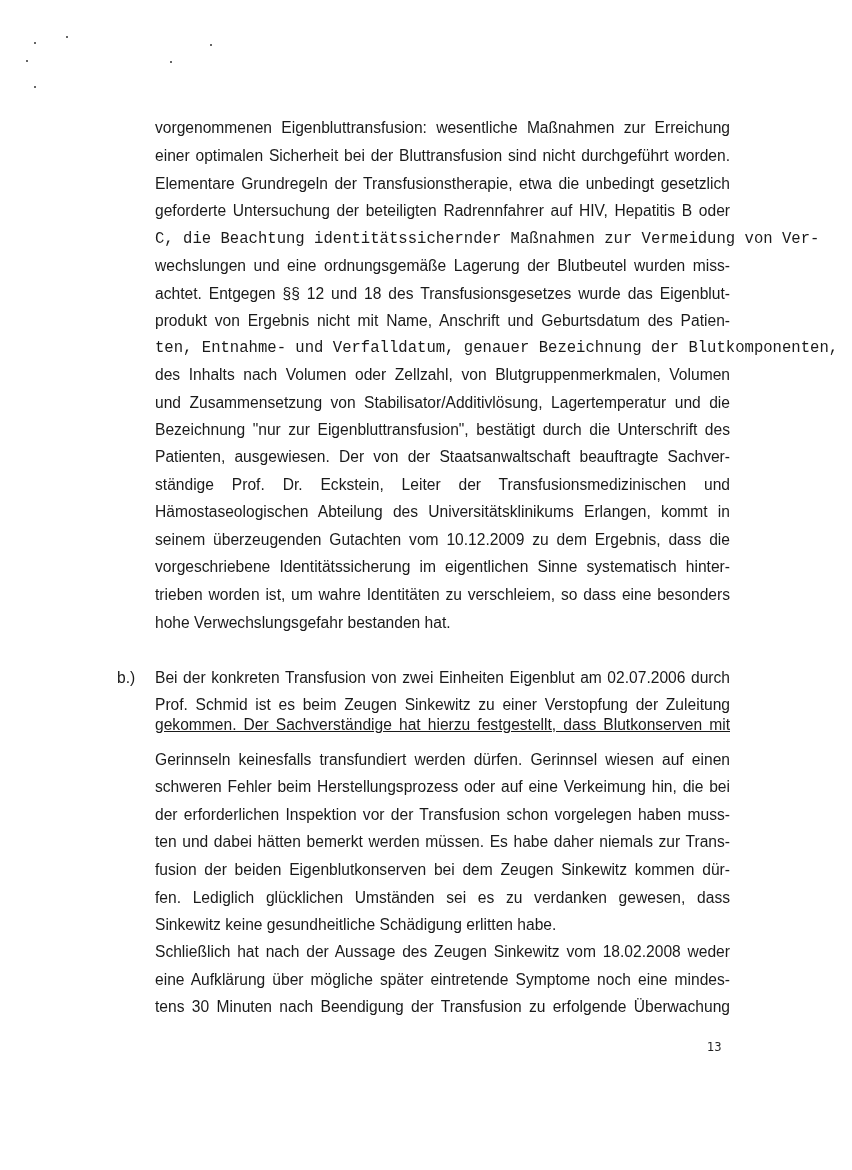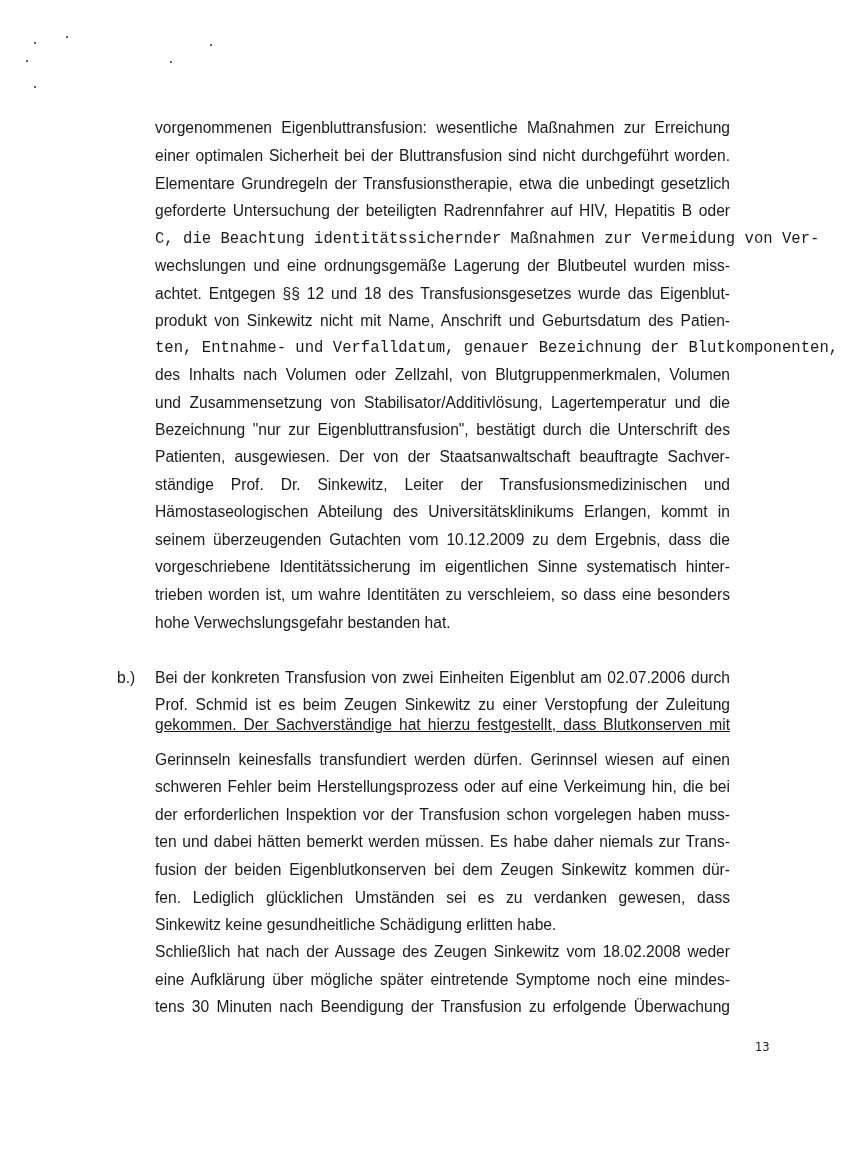--- a/index.html
+++ b/index.html
@@ -41,21 +41,20 @@
       font-size: 15.6px;
       line-height: 18px;
     }
     .page-number {
       position: absolute;
       left: 707px;
       top: 1040px;
       font-family: "DejaVu Sans", sans-serif;
       font-size: 11.5px;
       color: #222;
-      margin-left: 48px;
     }
   </style>
 </head>
 <body>
 
 <div>
 
   <span class="speck" style="left:34px;top:42px;"></span>
   <span class="speck" style="left:66px;top:36px;"></span>
   <span class="speck" style="left:26px;top:60px;"></span>
@@ -64,27 +63,27 @@
   <span class="speck" style="left:170px;top:61px;"></span>
 
   <div>
     <div class="line" style="top:119px;">vorgenommenen Eigenbluttransfusion: wesentliche Maßnahmen zur Erreichung</div>
     <div class="line" style="top:147px;">einer optimalen Sicherheit bei der Bluttransfusion sind nicht durchgeführt worden.</div>
     <div class="line" style="top:175px;">Elementare Grundregeln der Transfusionstherapie, etwa die unbedingt gesetzlich</div>
     <div class="line" style="top:202px;">geforderte Untersuchung der beteiligten Radrennfahrer auf HIV, Hepatitis B oder</div>
     <div class="line" style="top:230px;font-family:Liberation Mono, monospace;">C, die Beachtung identitätssichernder Maßnahmen zur Vermeidung von Ver-</div>
     <div class="line" style="top:257px;">wechslungen und eine ordnungsgemäße Lagerung der Blutbeutel wurden miss-</div>
     <div class="line" style="top:285px;">achtet. Entgegen §§ 12 und 18 des Transfusionsgesetzes wurde das  Eigenblut-</div>
-    <div class="line" style="top:312px;">produkt von Sinkewitz nicht mit Name, Anschrift und Geburtsdatum des Patien-</div>
+    <div class="line" style="top:312px;">produkt von Ergebnis nicht mit Name, Anschrift und Geburtsdatum des Patien-</div>
     <div class="line" style="top:339px;font-family:Liberation Mono, monospace;">ten, Entnahme- und Verfalldatum, genauer Bezeichnung der Blutkomponenten,</div>
     <div class="line" style="top:366px;">des Inhalts nach Volumen oder Zellzahl, von Blutgruppenmerkmalen, Volumen</div>
     <div class="line" style="top:394px;">und Zusammensetzung von Stabilisator/Additivlösung, Lagertemperatur und die</div>
     <div class="line" style="top:421px;">Bezeichnung "nur zur Eigenbluttransfusion", bestätigt durch die Unterschrift des</div>
     <div class="line" style="top:448px;">Patienten, ausgewiesen. Der von der Staatsanwaltschaft beauftragte Sachver-</div>
-    <div class="line" style="top:476px;">ständige Prof. Dr. Sinkewitz, Leiter der Transfusionsmedizinischen und</div>
+    <div class="line" style="top:476px;">ständige Prof. Dr. Eckstein, Leiter der Transfusionsmedizinischen und</div>
     <div class="line" style="top:503px;">Hämostaseologischen Abteilung des Universitätsklinikums Erlangen,  kommt in</div>
     <div class="line" style="top:531px;">seinem überzeugenden Gutachten vom 10.12.2009 zu dem Ergebnis, dass die</div>
     <div class="line" style="top:558px;">vorgeschriebene Identitätssicherung im eigentlichen Sinne systematisch hinter-</div>
     <div class="line" style="top:586px;">trieben worden ist, um wahre Identitäten zu verschleiem, so dass eine besonders</div>
     <div class="line last" style="top:614px;">hohe Verwechslungsgefahr bestanden hat.</div>
   </div>
 
   <div>
     <div class="marker" style="top:669px;">b.)</div>
     <div class="line" style="top:669px;">Bei der konkreten Transfusion von zwei Einheiten Eigenblut am 02.07.2006 durch</div>

